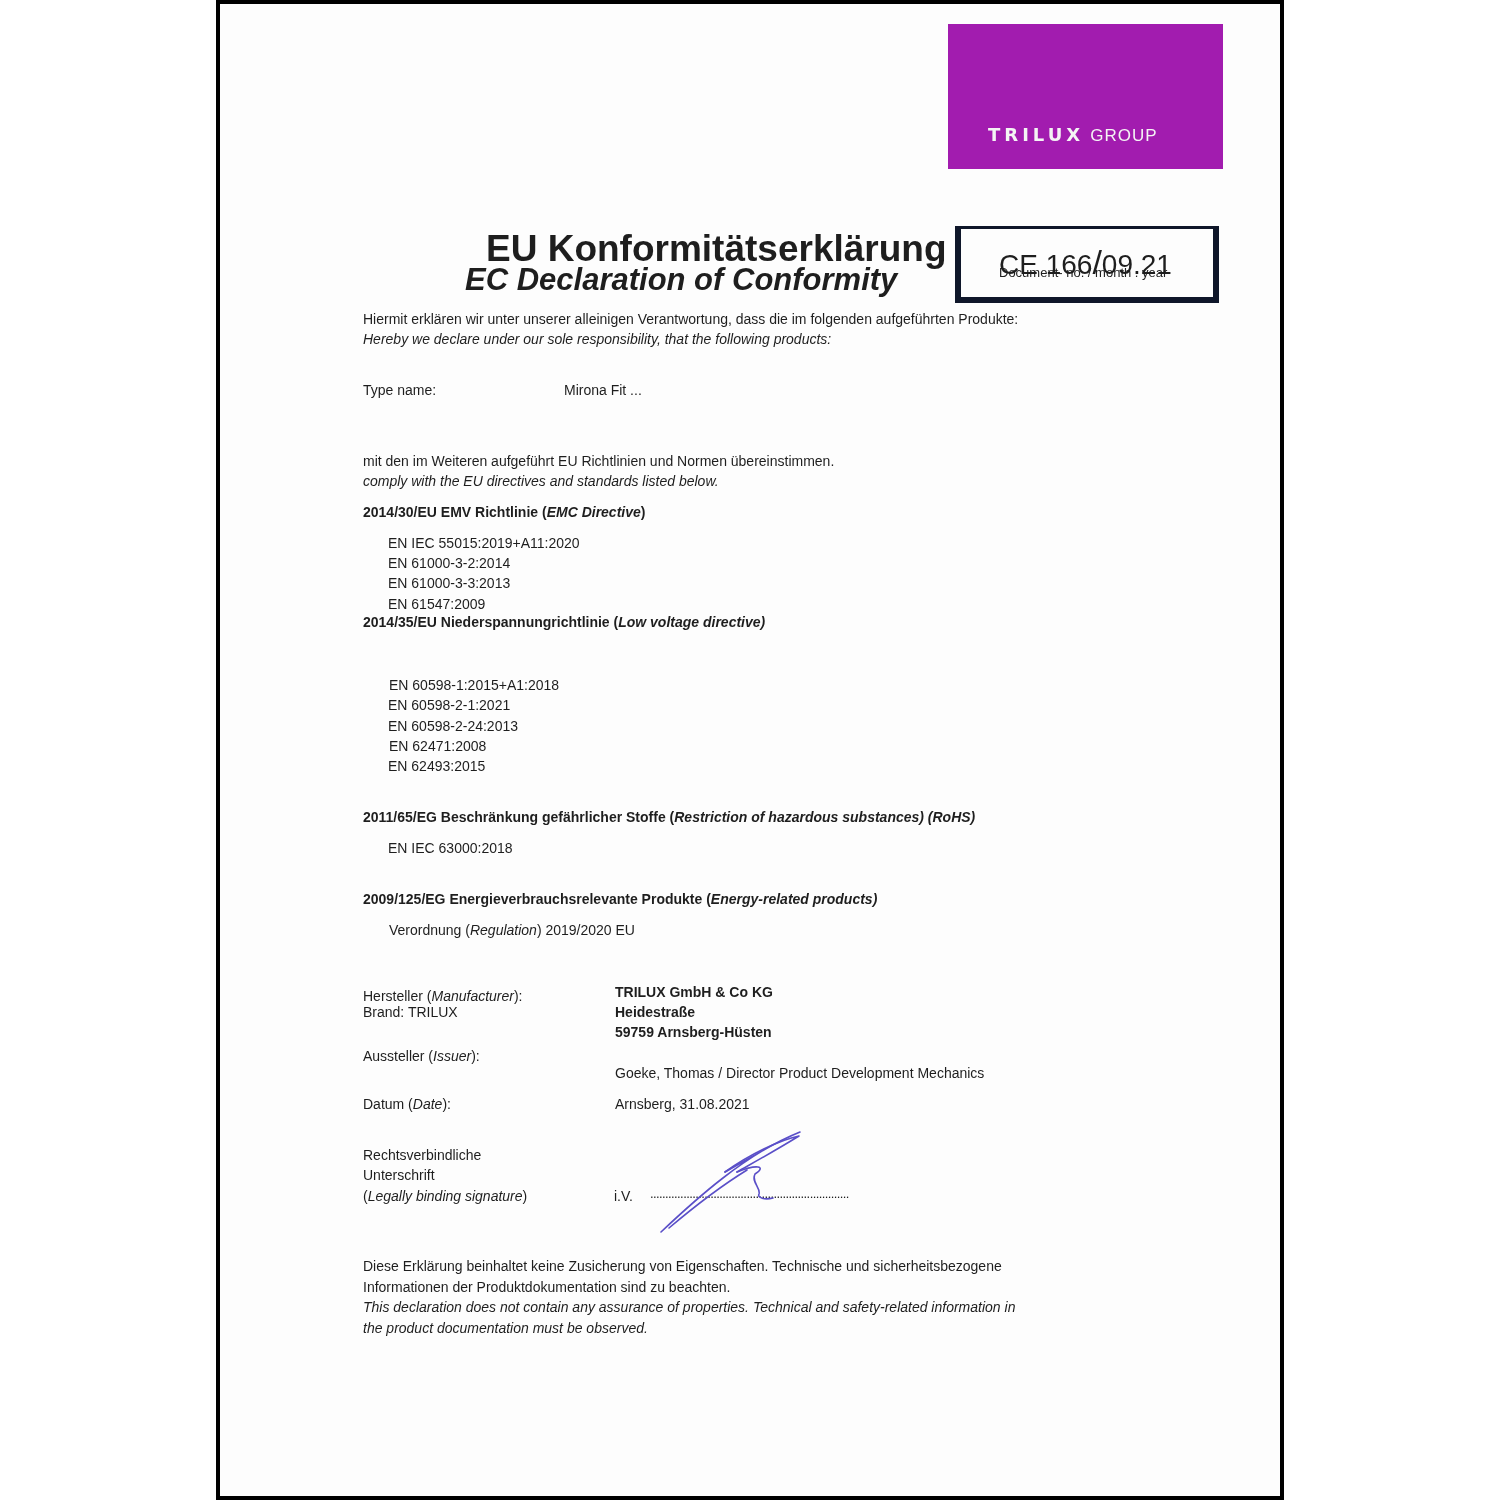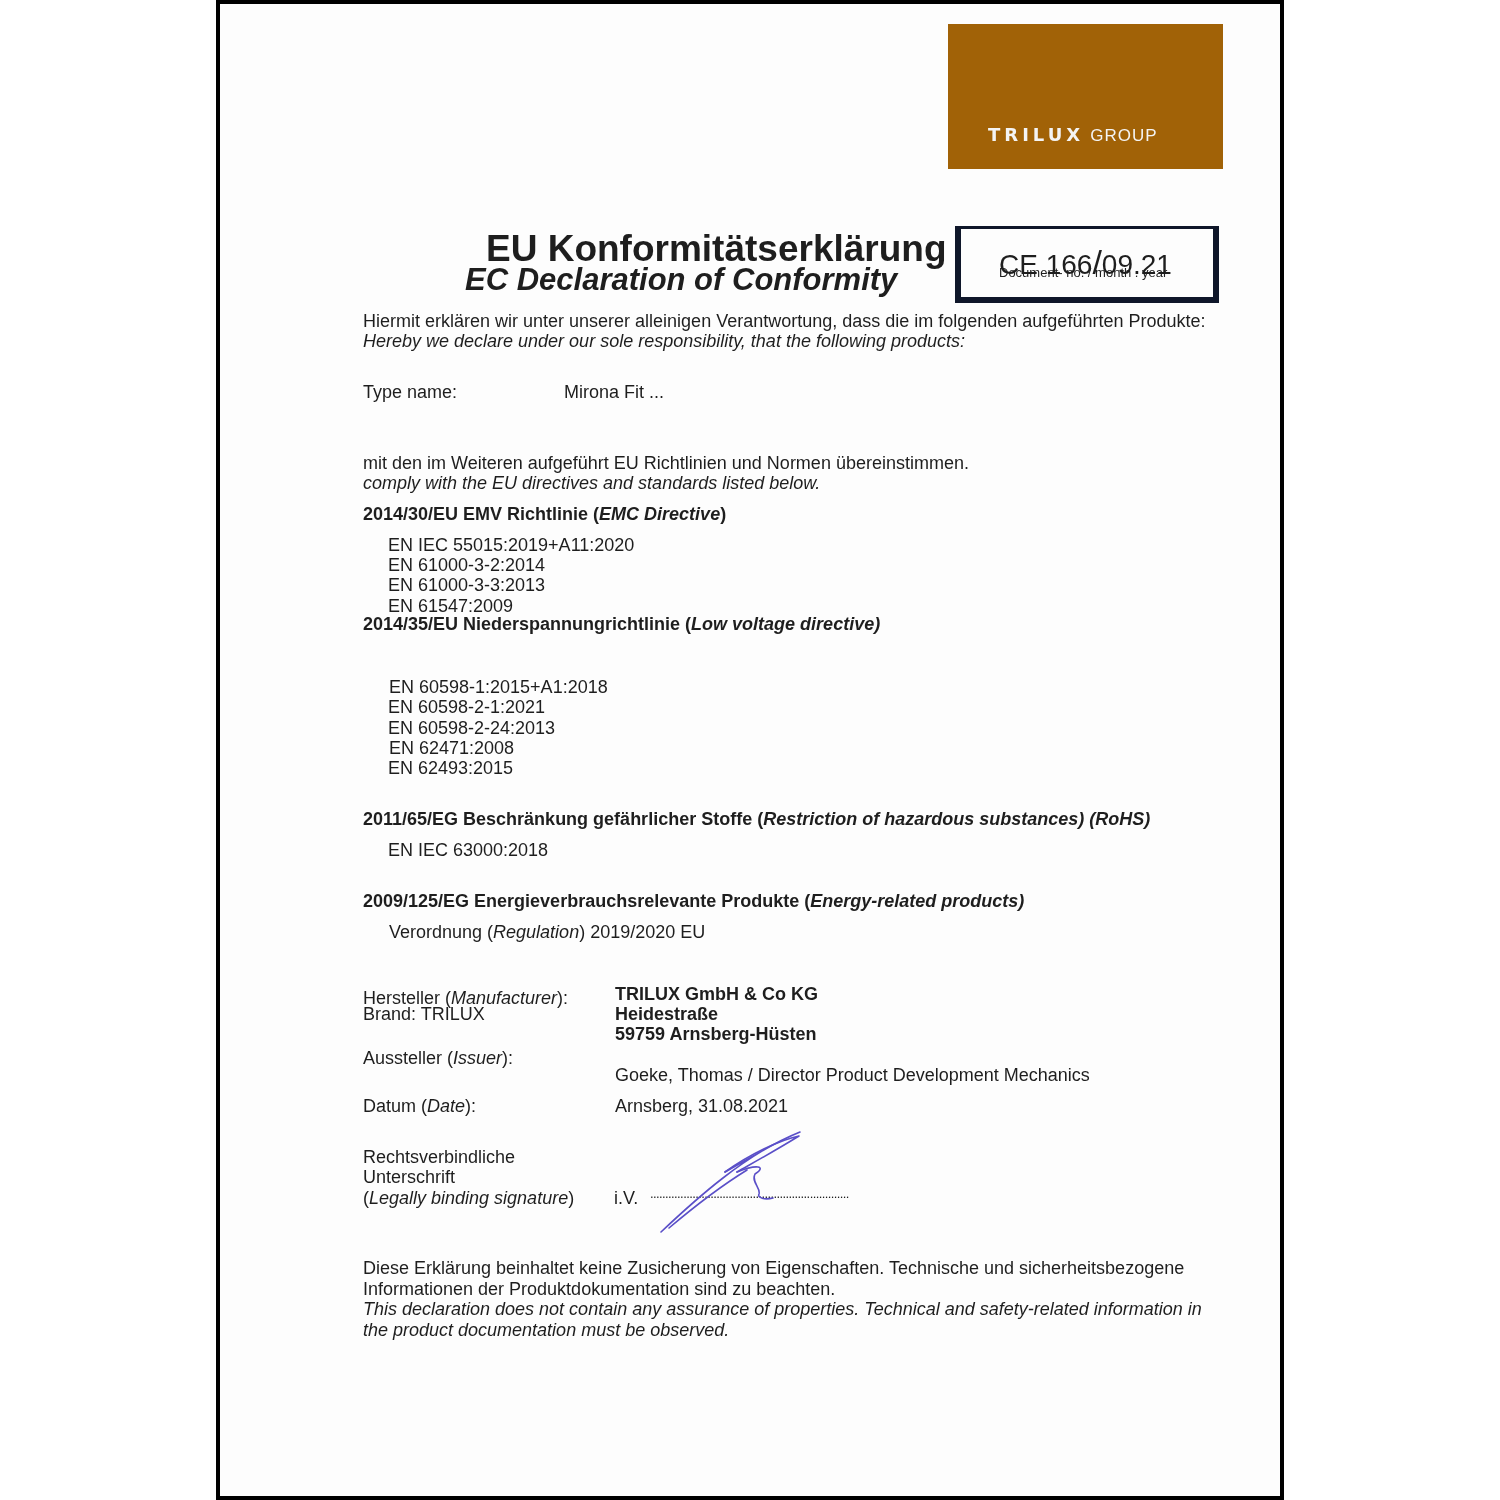--- a/index.html
+++ b/index.html
@@ -2,34 +2,34 @@
 <html><head>
 <meta charset="utf-8">
 <style>
   html, body { margin:0; padding:0; background:#ffffff; }
   body { width:1500px; height:1500px; position:relative; overflow:hidden;
          font-family:"Liberation Sans", sans-serif; color:#1e1e1e; }
   .page { position:absolute; left:216px; top:0; width:1060px; height:1492px;
           border:4px solid #000; background:#fdfdfd; }
   .abs { position:absolute; white-space:nowrap; }
   .logo { position:absolute; left:948px; top:24px; width:275px; height:145px;
-          background:#a16207; }
+          background:#a21caf; }
   .logo-text { position:absolute; left:40px; top:100px; color:#f4f4f4;
                font-size:17px; letter-spacing:0.5px; }
   .logo-brand { font-weight:bold; font-size:18px; letter-spacing:4px;
                 font-family:"DejaVu Sans", sans-serif; }
   .logo-group { margin-left:6px; font-size:17px; letter-spacing:1px; }
   .title-de { position:absolute; left:486px; top:228px; font-size:37px; font-weight:bold; }
   .title-en { position:absolute; left:465px; top:262px; font-size:31px; font-weight:bold; font-style:italic; }
   .docbox { position:absolute; left:955px; top:226px; width:252px; height:68px;
             border:6px solid #0f172a; border-top-width:3px; }
   .docnum { position:absolute; left:38px; top:14px; font-size:28px; }
   .docnum .slash { font-size:34px; }
   .doclabel { position:absolute; left:38px; top:36px; font-size:13px; }
-  .t16 { font-size:18px; }
+  .t16 { font-size:14px; }
   .b { font-weight:bold; }
   .i { font-style:italic; }
   .sig-svg { position:absolute; left:655px; top:1128px; }
 </style>
 </head>
 <body>
 
 <div class="page"></div>
 
 <div class="logo">

